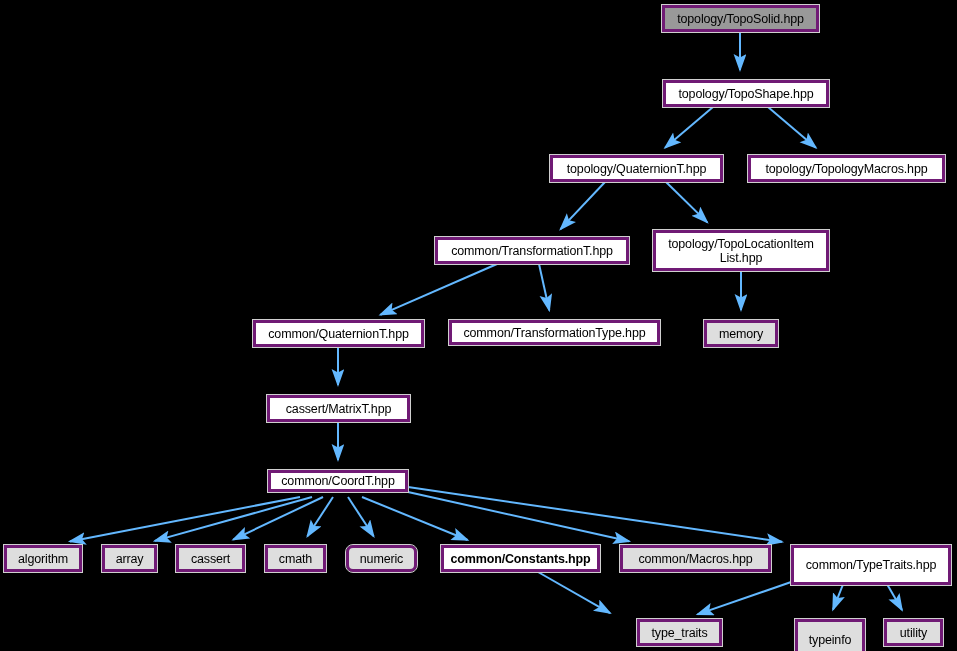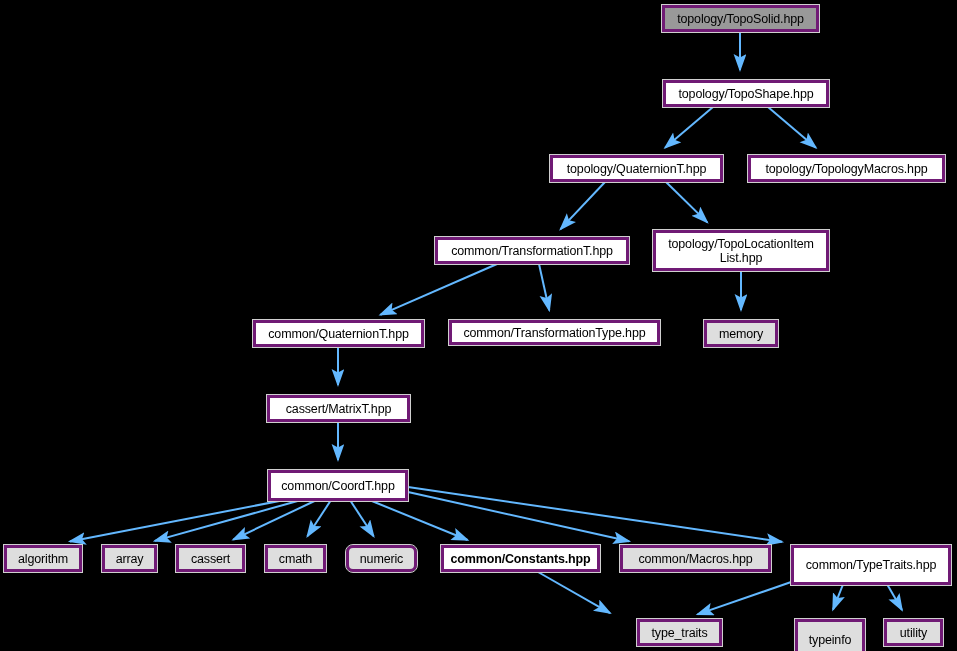--- a/index.html
+++ b/index.html
@@ -87,21 +87,21 @@
       <div class="node fill-white" style="left: 663px; top: 80px; width: 166px; height: 27px;">topology/TopoShape.hpp</div>
       <div class="node fill-white" style="left: 550px; top: 155px; width: 173px; height: 27px;">topology/QuaternionT.hpp</div>
       <div class="node fill-white" style="left: 748px; top: 155px; width: 197px; height: 27px;">topology/TopologyMacros.hpp</div>
       <div class="node fill-white" style="left: 435px; top: 237px; width: 194px; height: 27px; text-align: center;">common/TransformationT.hpp</div>
       <div class="node fill-white" style="left: 653px; top: 230px; width: 176px; height: 41px;">topology/TopoLocationItem
 List.hpp</div>
       <div class="node fill-white" style="left: 253px; top: 320px; width: 171px; height: 27px;">common/QuaternionT.hpp</div>
       <div class="node fill-white" style="left: 449px; top: 320px; width: 211px; height: 25px;">common/TransformationType.hpp</div>
       <div class="node fill-gray" style="left: 704px; top: 320px; width: 74px; height: 27px;">memory</div>
       <div class="node fill-white" style="left: 267px; top: 395px; width: 143px; height: 27px;">cassert/MatrixT.hpp</div>
-      <div class="node fill-white" style="left: 268px; top: 470px; width: 140px; height: 31px;">common/CoordT.hpp</div>
+      <div class="node fill-white" style="left: 268px; top: 470px; width: 140px; height: 22px;">common/CoordT.hpp</div>
       <div class="node fill-gray" style="left: 4px; top: 545px; width: 78px; height: 27px;">algorithm</div>
       <div class="node fill-gray" style="left: 102px; top: 545px; width: 55px; height: 27px;">array</div>
       <div class="node fill-gray" style="left: 176px; top: 545px; width: 69px; height: 27px;">cassert</div>
       <div class="node fill-gray" style="left: 265px; top: 545px; width: 61px; height: 27px;">cmath</div>
       <div class="node fill-gray" style="left: 346px; top: 545px; width: 71px; height: 27px; border-radius: 7px;">numeric</div>
       <div class="node fill-white" style="left: 441px; top: 545px; width: 159px; height: 27px; font-weight: bold;">common/Constants.hpp</div>
       <div class="node fill-gray" style="left: 620px; top: 545px; width: 151px; height: 27px;">common/Macros.hpp</div>
       <div class="node fill-white" style="left: 791px; top: 545px; width: 160px; height: 40px;">common/TypeTraits.hpp</div>
       <div class="node fill-gray" style="left: 637px; top: 619px; width: 85px; height: 27px;">type_traits</div>
       <div class="node fill-gray" style="left: 795px; top: 619px; width: 70px; height: 41px;">typeinfo</div>

